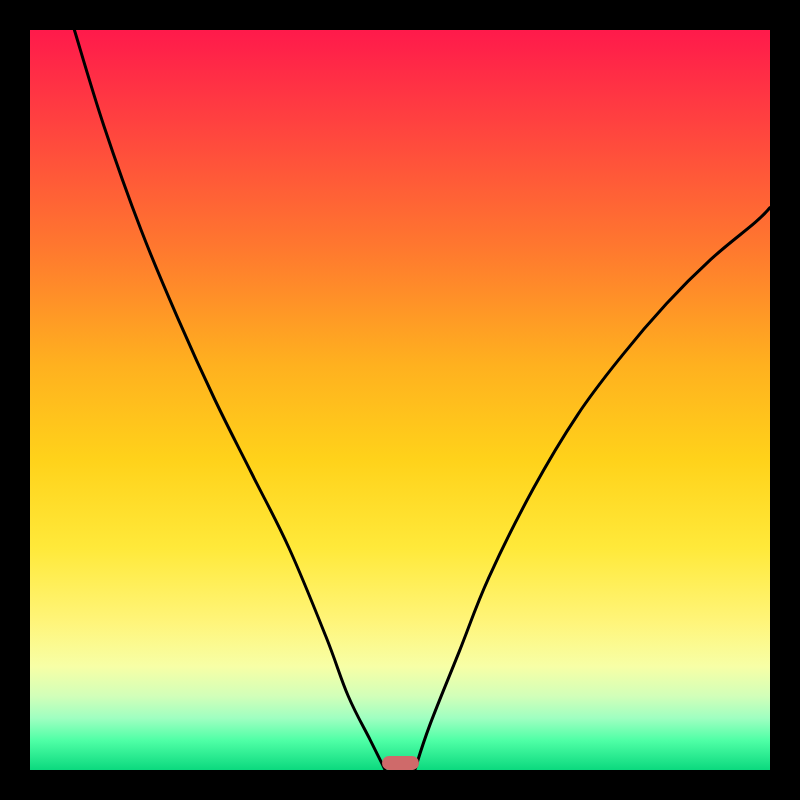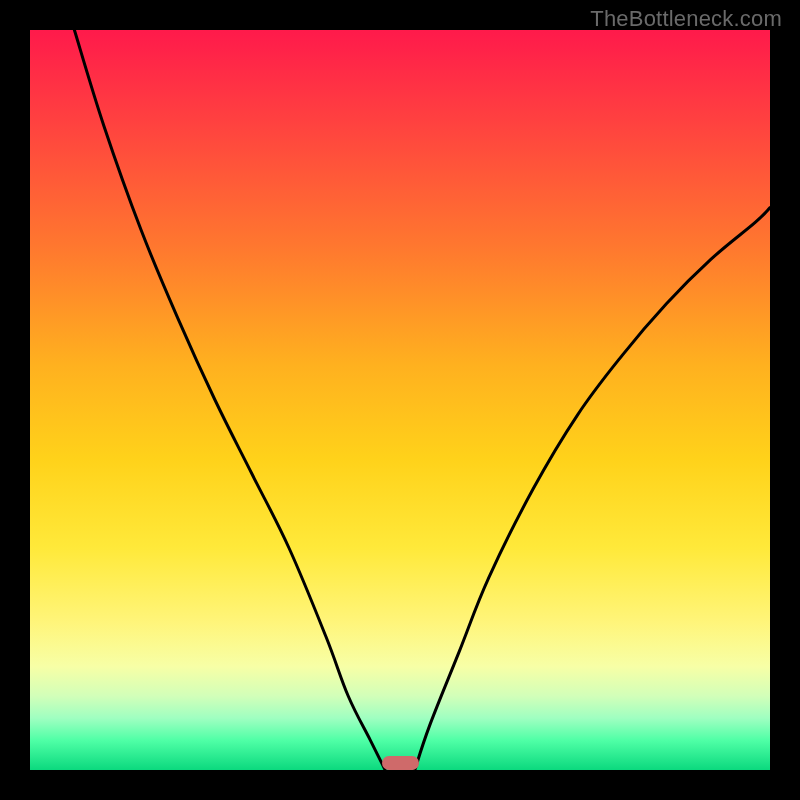--- a/index.html
+++ b/index.html
@@ -66,21 +66,20 @@
   .marker {
     position: absolute;
     background: #cf6a6a;
     border-radius: 8px;
   }
 </style>
 </head>
 <body>
 
 <div class="frame">
-  <div class="watermark">TheBottleneck.com</div>
 
   <div class="plot-area">
     <svg class="curves" viewBox="0 0 740 740" preserveAspectRatio="none">
       <path id="left-curve" class="curve" d="M 44.40 0.00 C 49.73 17.32, 62.01 60.24, 74.00 96.20 C 85.99 132.16, 97.68 165.17, 111.00 199.80 C 124.32 234.43, 134.68 257.96, 148.00 288.60 C 161.32 319.24, 171.68 342.03, 185.00 370.00 C 198.32 397.97, 208.68 417.36, 222.00 444.00 C 235.32 470.64, 245.68 488.70, 259.00 518.00 C 272.32 547.30, 285.34 580.16, 296.00 606.80 C 306.66 633.44, 310.21 647.35, 318.20 666.00 C 326.19 684.65, 333.74 697.08, 340.40 710.40 C 347.06 723.72, 352.54 734.67, 355.20 740.00"></path>
       <path id="right-curve" class="curve" d="M 384.80 740.00 C 387.46 732.01, 391.61 716.91, 399.60 695.60 C 407.59 674.29, 418.54 648.24, 429.20 621.60 C 439.86 594.96, 445.48 576.90, 458.80 547.60 C 472.12 518.30, 487.22 488.10, 503.20 458.80 C 519.18 429.50, 531.62 408.78, 547.60 384.80 C 563.58 360.82, 576.02 345.58, 592.00 325.60 C 607.98 305.62, 620.42 291.12, 636.40 273.80 C 652.38 256.48, 664.82 244.05, 680.80 229.40 C 696.78 214.75, 714.54 201.72, 725.20 192.40 C 735.86 183.08, 737.34 180.26, 740.00 177.60"></path>
     </svg>
     <div id="min-marker" class="marker" style="left: 351.5px; width: 37px; height: 14px; bottom: 0px; background: rgb(207, 106, 106);"></div>
   </div>
 </div>
 

